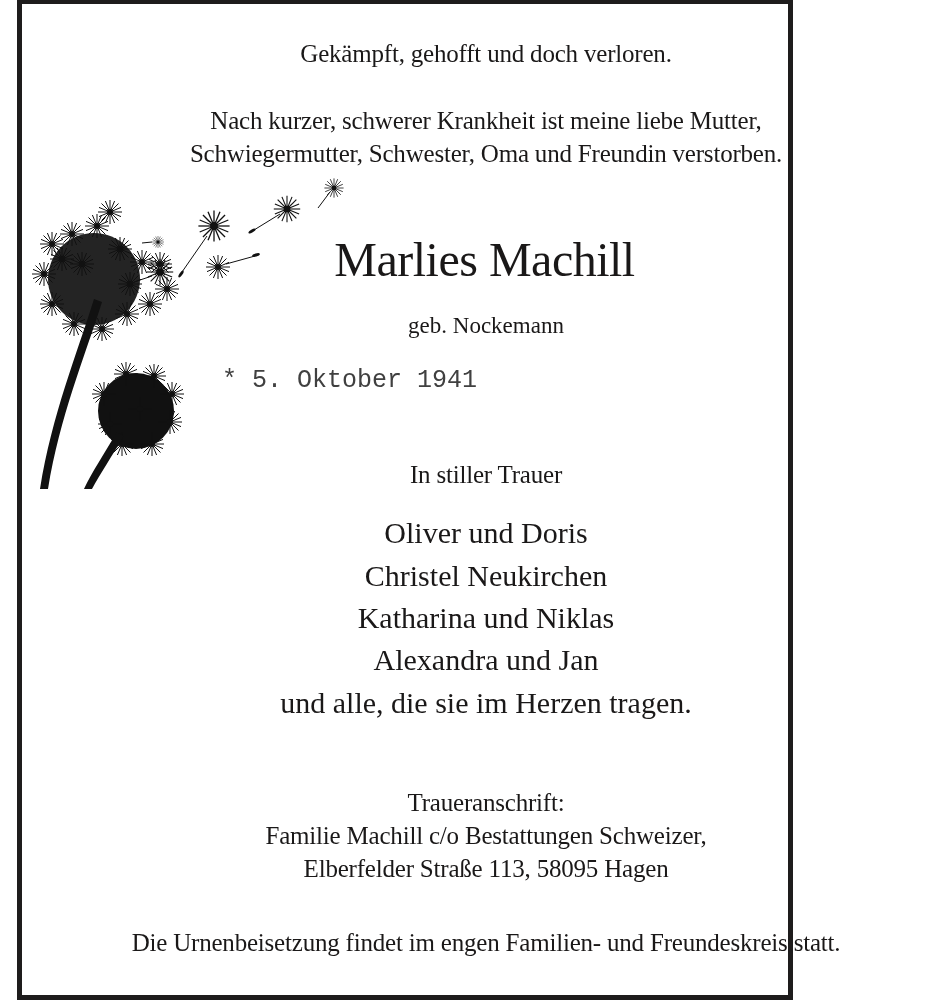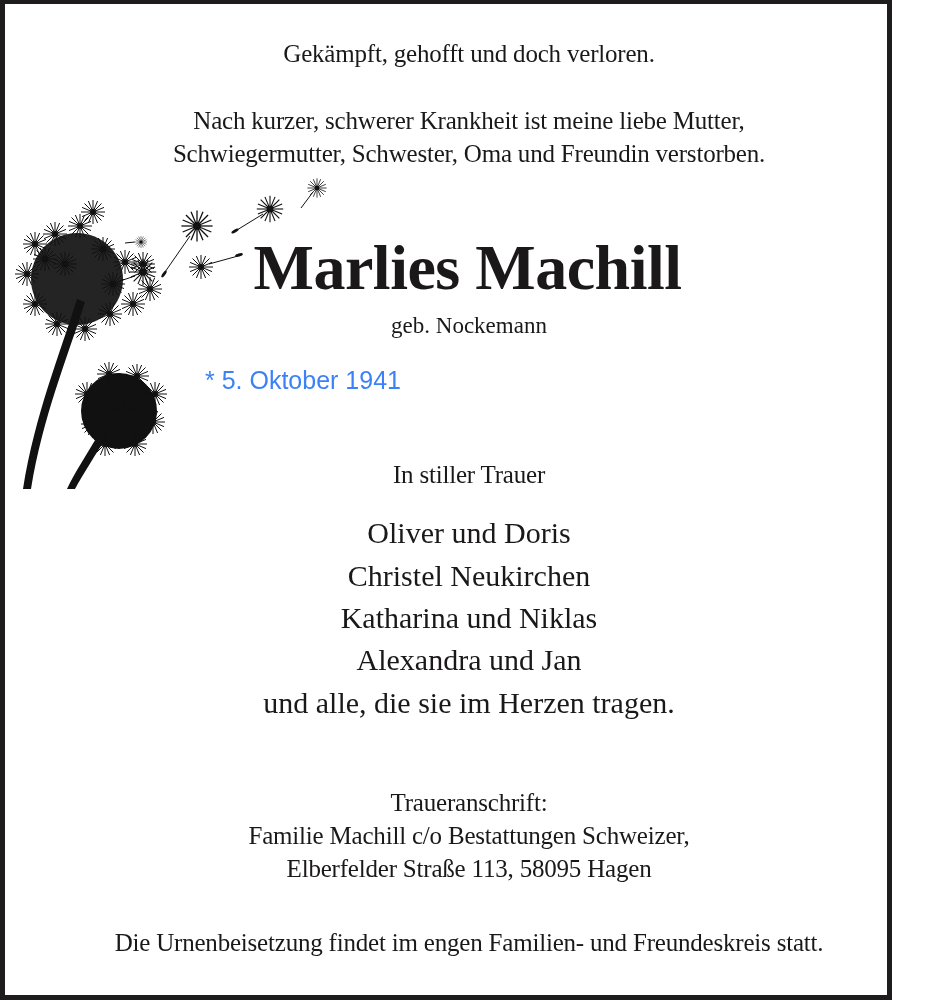--- a/index.html
+++ b/index.html
@@ -1,39 +1,39 @@
 <!DOCTYPE html>
 <html><head>
 <meta charset="utf-8">
 <style>
   html, body { margin: 0; padding: 0; background: #ffffff; }
   body { width: 928px; height: 1000px; overflow: hidden; }
   .frame {
-    position: absolute; left: 0; top: 0;
-    width: 892px; height: 1000px; box-sizing: border-box;
+    position: absolute; left: 17px; top: 0;
+    width: 776px; height: 1000px; box-sizing: border-box;
     border-top: 4px solid #1e1c1c;
     border-left: 5px solid #1e1c1c;
     border-right: 5px solid #1e1c1c;
     border-bottom: 5px solid #1e1c1c;
     background: #fff;
   }
   .t {
     position: absolute; left: 0; width: 928px; text-align: center;
     font-family: "Liberation Serif", "DejaVu Serif", serif;
     color: #1a1818; white-space: nowrap; line-height: 1;
   }
   .s24 { font-size: 25px; letter-spacing: -0.2px; }
   .s22 { font-size: 23px; }
   .s29 { font-size: 30px; }
   .name {
-    font-size: 64px; font-weight: bold; letter-spacing: -0.5px;
+    font-size: 48px; font-weight: normal; letter-spacing: -0.5px;
     left: 240px; width: 445px; text-align: center;
   }
-  .date { position: absolute; font-family: Liberation Sans, sans-serif;
-    color: #3b82f6; font-size: 25px; white-space: nowrap; line-height: 1; }
+  .date { position: absolute; font-family: Liberation Mono, monospace;
+    color: #404040; font-size: 25px; white-space: nowrap; line-height: 1; }
   .art { position: absolute; left: 0; top: 160px; }
 </style>
 </head>
 <body>
 
 <div class="frame">
 
   <svg class="art" width="340" height="330" viewBox="0 0 340 330" xmlns="http://www.w3.org/2000/svg">
     <defs>
       <g id="puff">

